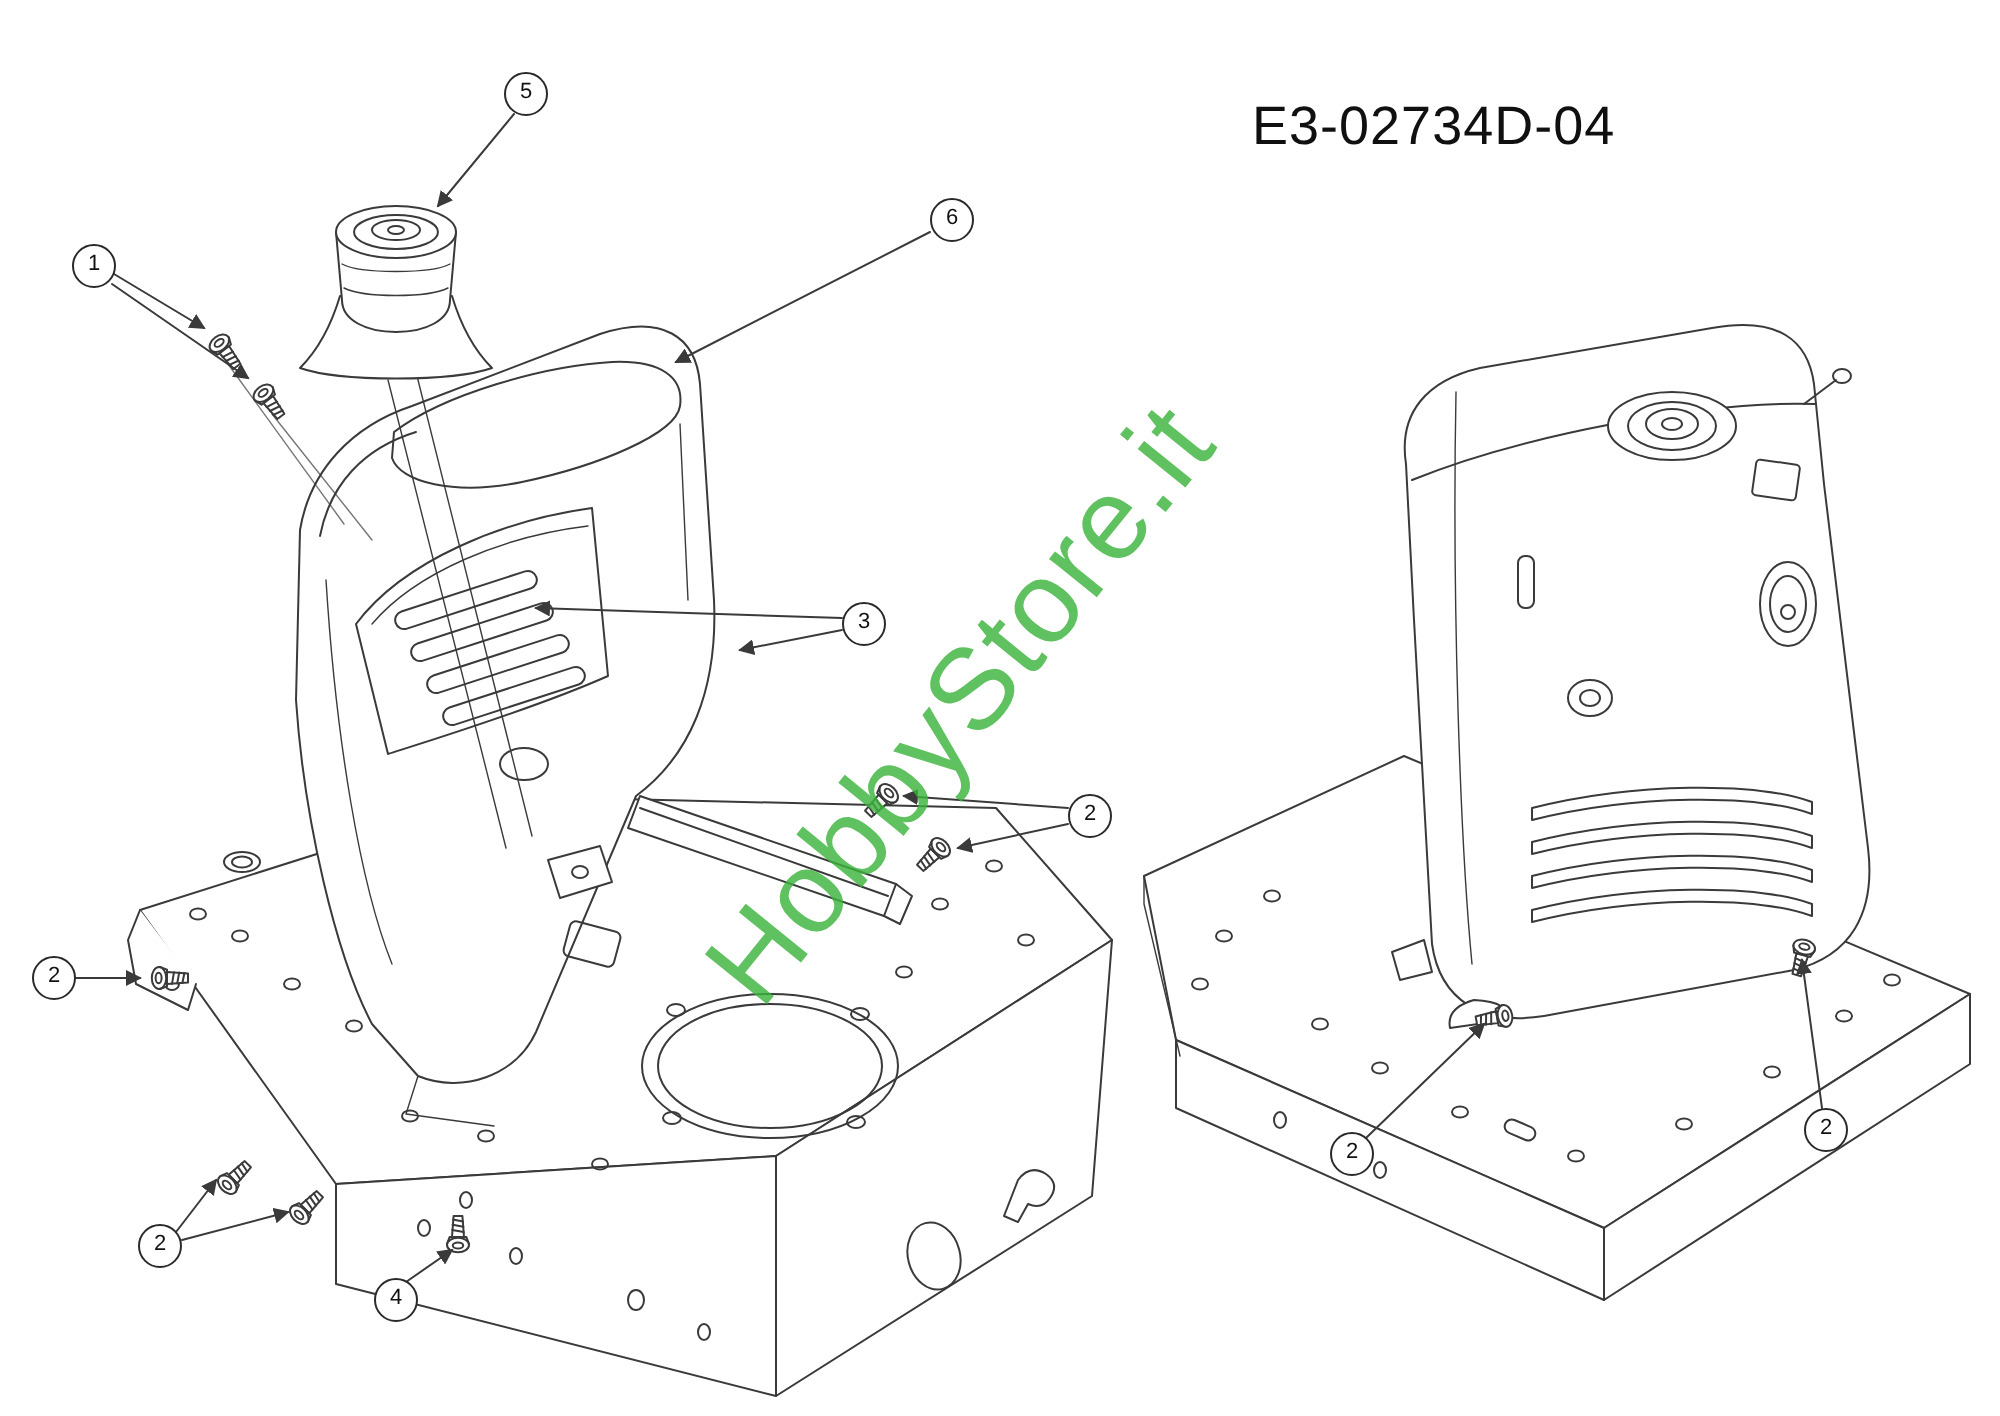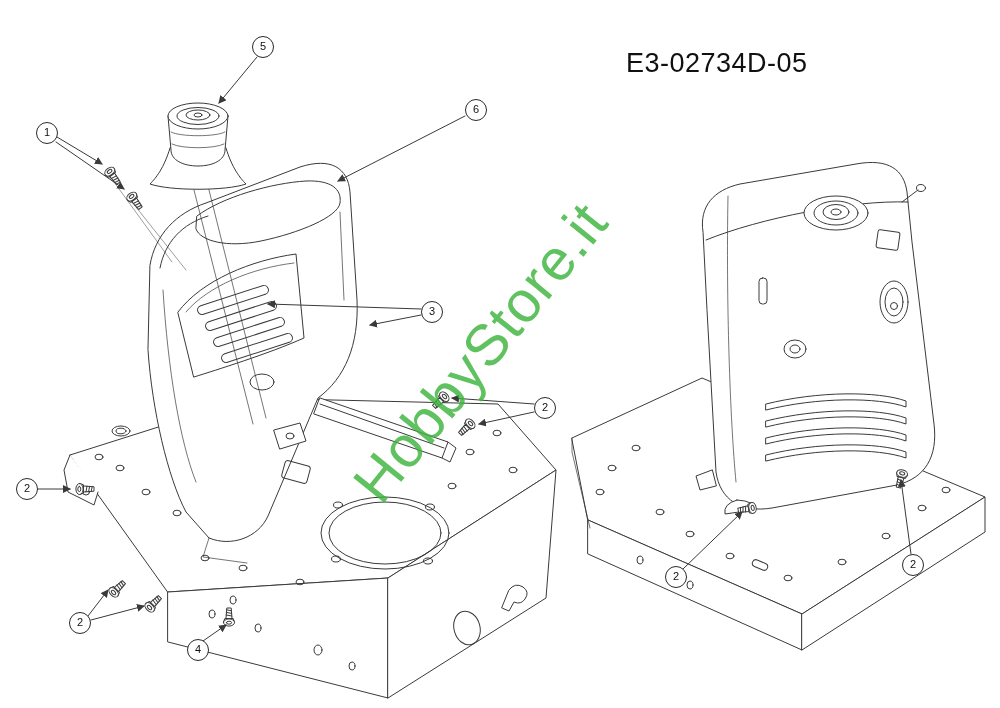--- a/index.html
+++ b/index.html
@@ -210,21 +210,21 @@
       <line x1="88" y1="616" x2="108" y2="590" marker-end="url(#arrow)"></line>
       <line x1="91" y1="620" x2="144" y2="606" marker-end="url(#arrow)"></line>
       <line x1="203" y1="641" x2="226" y2="625" marker-end="url(#arrow)"></line>
       <line x1="683" y1="569" x2="742" y2="512" marker-end="url(#arrow)"></line>
       <line x1="911" y1="554" x2="901" y2="480" marker-end="url(#arrow)"></line>
     </g>
   </svg>
 
   <div class="watermark">HobbyStore.it</div>
 
-  <div class="part-number">E3-02734D-05</div>
+  <div class="part-number">E3-02734D-04</div>
 
   <div class="callout" style="left: 252px; top: 36px;">5</div>
   <div class="callout" style="left: 36px; top: 122px;">1</div>
   <div class="callout" style="left: 465px; top: 99px;">6</div>
   <div class="callout" style="left: 421px; top: 301px;">3</div>
   <div class="callout" style="left: 534px; top: 397px;">2</div>
   <div class="callout" style="left: 16px; top: 478px;">2</div>
   <div class="callout" style="left: 69px; top: 612px;">2</div>
   <div class="callout" style="left: 187px; top: 639px;">4</div>
   <div class="callout" style="left: 665px; top: 566px;">2</div>

